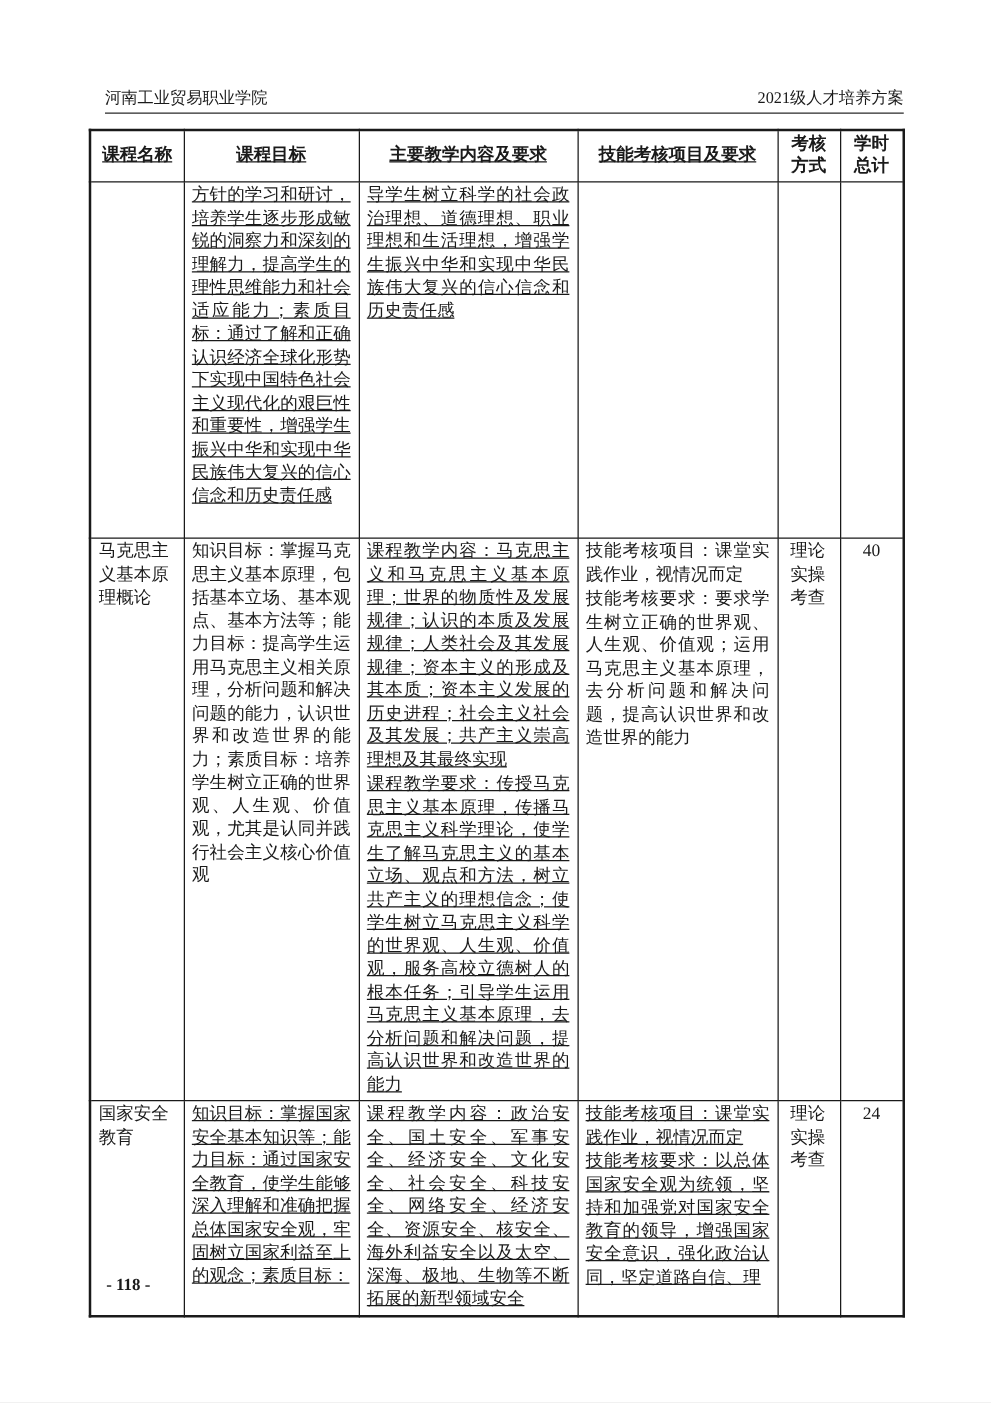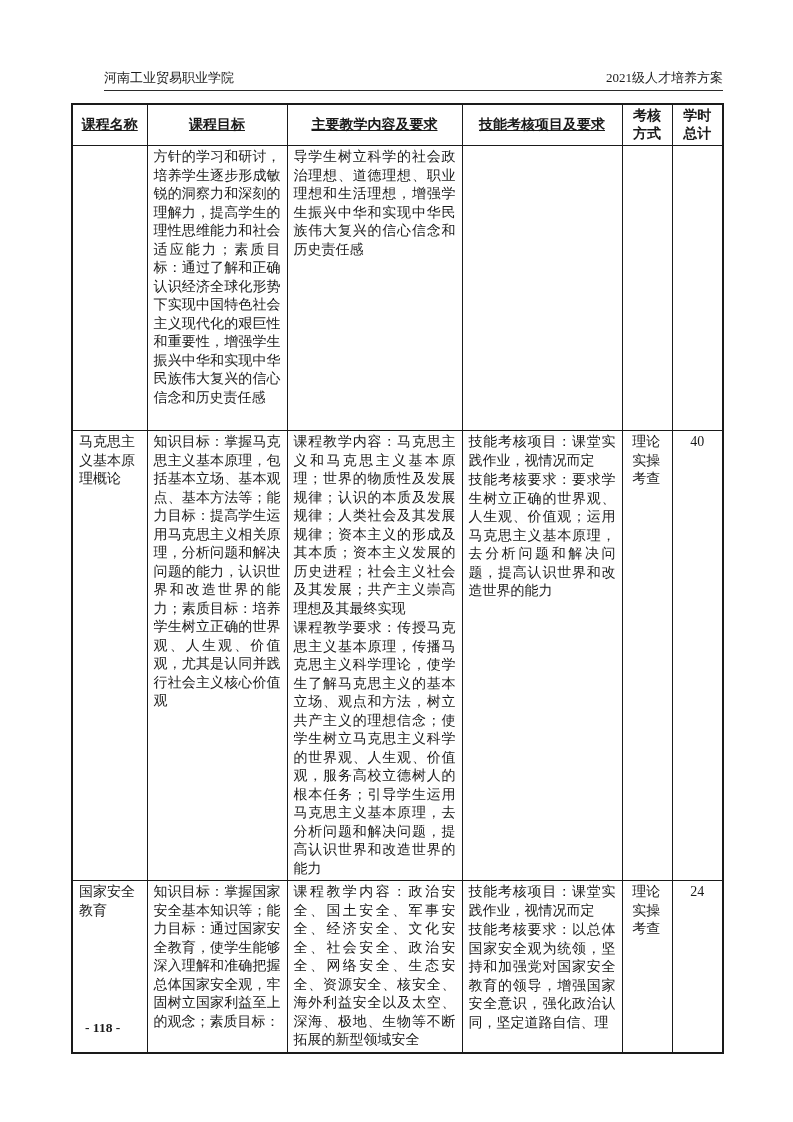--- a/index.html
+++ b/index.html
@@ -20,21 +20,20 @@
     left: 84px;
     right: 70px;
     top: 70px;
     display: flex;
     justify-content: space-between;
     align-items: flex-end;
     font-size: 13px;
     line-height: 16px;
     padding-bottom: 4px;
     border-bottom: 1px solid #2a2a2a;
-    margin-left: 20px;
   }
   
   .course-table {
     position: absolute;
     left: 71px;
     top: 103px;
     width: 651px;
     border-collapse: collapse;
     table-layout: fixed;
     border: 2px solid #1a1a1a;
@@ -48,21 +47,21 @@
     overflow: hidden;
   }
   .course-table thead tr { height: 39px; text-decoration: underline; }
   .course-table th {
     font-weight: bold;
     text-align: center;
     vertical-align: middle;
     line-height: 18px;
   }
   .narrow-hdr { display: inline-block; width: 2.1em; text-align: center; }
-  .v-top { vertical-align: top; }
+  .v-top { vertical-align: top; text-decoration: underline; }
   .v-middle { vertical-align: middle; }
   .course-table p { text-align: justify; }
   .course-table p + p { margin-top: 1px; }
   td.col-name .cell-text { text-align: justify; }
   td.col-method .cell-text {
     display: block;
     width: 2.1em;
     margin: 0 auto;
     text-align: left;
   }
@@ -135,21 +134,21 @@
             <span class="cell-text">理论实操考查</span>
           </td>
           <td class="col-hours v-middle"><span class="cell-text">40</span></td>
         </tr>
         <tr style="height: 163px; padding-left: 16px;">
           <td class="col-name v-middle"><span class="cell-text">国家安全教育</span></td>
           <td class="col-obj v-top">
             <p>知识目标：掌握国家安全基本知识等；能力目标：通过国家安全教育，使学生能够深入理解和准确把握总体国家安全观，牢固树立国家利益至上的观念；素质目标：</p>
           </td>
           <td class="col-content v-top">
-            <p>课程教学内容：政治安全、国土安全、军事安全、经济安全、文化安全、社会安全、政治安全、网络安全、生态安全、资源安全、核安全、海外利益安全以及太空、深海、极地、生物等不断拓展的新型领域安全</p>
+            <p>课程教学内容：政治安全、国土安全、军事安全、经济安全、文化安全、社会安全、科技安全、网络安全、经济安全、资源安全、核安全、海外利益安全以及太空、深海、极地、生物等不断拓展的新型领域安全</p>
           </td>
           <td class="col-assess v-top">
             <p>技能考核项目：课堂实践作业，视情况而定</p>
             <p>技能考核要求：以总体国家安全观为统领，坚持和加强党对国家安全教育的领导，增强国家安全意识，强化政治认同，坚定道路自信、理</p>
           </td>
           <td class="col-method v-middle">
             <span class="cell-text">理论实操考查</span>
           </td>
           <td class="col-hours v-middle"><span class="cell-text">24</span></td>
         </tr>

